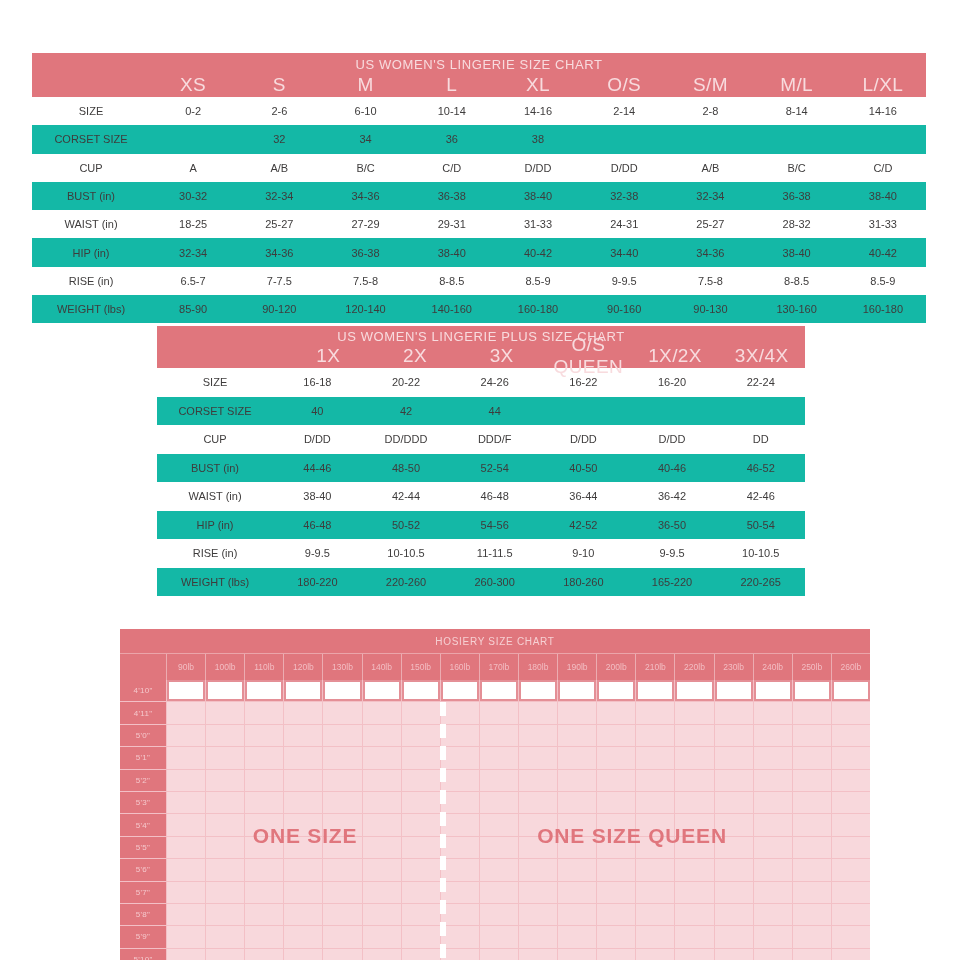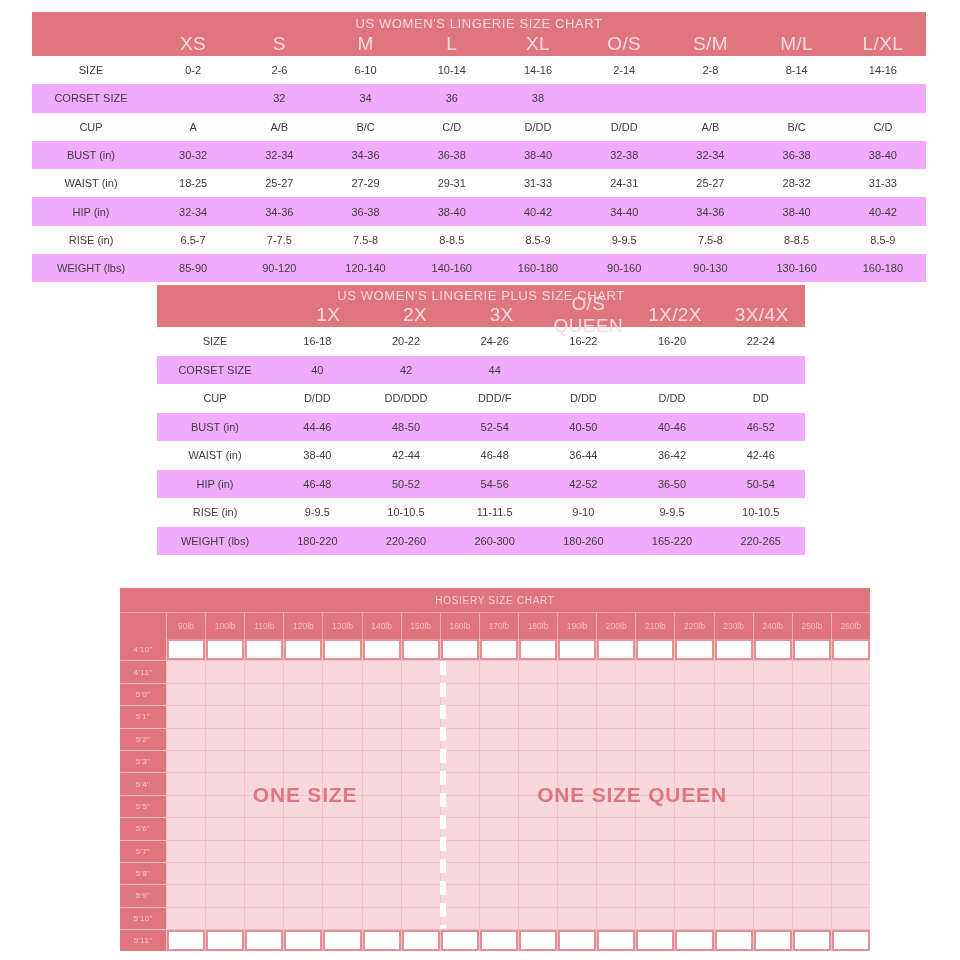--- a/index.html
+++ b/index.html
@@ -1,39 +1,39 @@
 <!DOCTYPE html>
 <html><head>
 <meta charset="utf-8">
 <style>
   html,body{margin:0;padding:0;}
   body{
     width:960px;height:960px;position:relative;background:#ffffff;
     font-family:"Liberation Sans", sans-serif;
     -webkit-font-smoothing:antialiased;
   }
-  .chart{position:absolute;}
+  .chart{position:absolute;margin-top:41px;}
   #t1{left:32px;top:12px;width:894px;}
   #t2{left:157px;top:285px;width:648px;}
   #t3{left:120px;top:588px;width:750px;}
 
   
   .dark{background:#e0767d;color:#f8dbde;}
   .titlebar{height:22px;display:flex;align-items:center;justify-content:center;
             font-size:13px;letter-spacing:.6px;}
   #t2 .titlebar{height:21px;}
   .colhead{display:flex;align-items:center;height:19px;font-size:19px;letter-spacing:.4px;padding-bottom:3px;}
   #t2 .colhead{height:18px;padding-left:12px;}
   .colhead .spacer{width:118px;}
   #t2 .colhead .spacer{width:116px;}
   .colhead .ch{flex:1;text-align:center;}
 
   .srow{display:flex;align-items:center;height:28.3px;font-size:11px;color:#3e3c3c;}
   #t2 .srow{height:28.5px;}
-  .srow.pink{background:#f0abfc;justify-content:space-between;}
+  .srow.pink{background:#14b8a6;justify-content:space-between;}
   .srow .lab{width:118px;text-align:center;}
   #t2 .srow .lab{width:116px;}
   .srow .cell{flex:1;text-align:center;}
 
   
   .h-title{height:24px;background:#e0767d;color:#f6d0d3;display:flex;align-items:center;
            justify-content:center;font-size:10px;letter-spacing:.7px;}
   .h-head{display:grid;grid-template-columns:46px repeat(18,1fr);height:26px;
           background:#e0767d;color:#f3bec4;font-size:8.5px;
           border-top:1px solid rgba(255,255,255,.35);}

